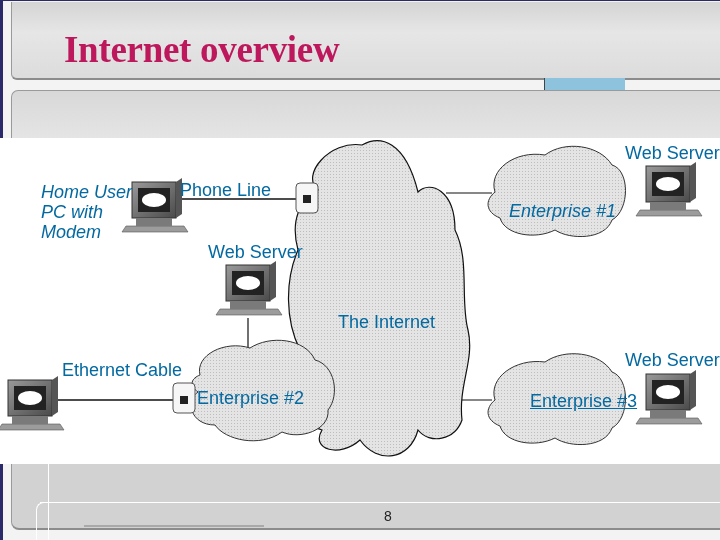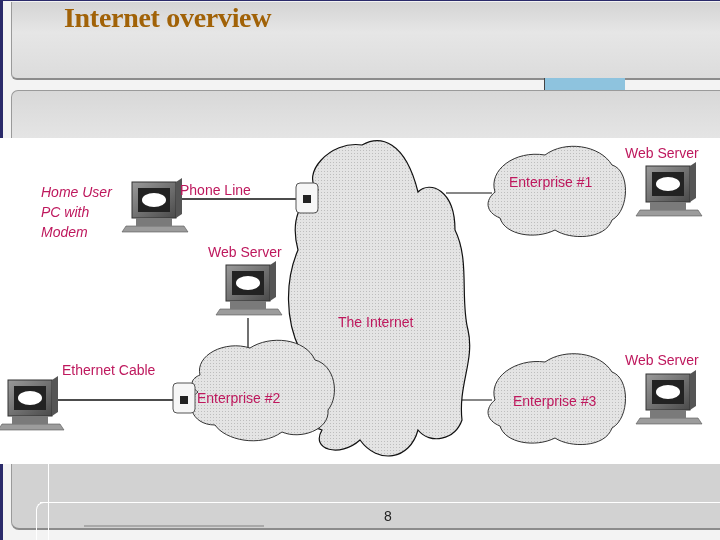--- a/index.html
+++ b/index.html
@@ -9,41 +9,41 @@
   }
   .left-border { position:absolute; left:0; top:0; width:3px; height:540px; background:#2a2a6a; }
   .top-border { position:absolute; left:0; top:0; width:720px; height:1px; background:#2a2a6a; }
   .title-panel {
     position:absolute; left:11px; top:2px; width:720px; height:76px;
     background:linear-gradient(180deg,#d4d4d4 0%,#e6e6e6 40%,#dcdcdc 100%);
     border-left:1px solid #9a9a9a; border-bottom:2px solid #8c8c8c;
     border-bottom-left-radius:6px;
   }
   .title-text {
-    position:absolute; left:64px; top:2px; font-family:"Liberation Serif", serif;
-    font-weight:bold; font-size:28px; color:#a16207; letter-spacing:-0.3px;
+    position:absolute; left:64px; top:28px; font-family:"Liberation Serif", serif;
+    font-weight:bold; font-size:37px; color:#be185d; letter-spacing:-0.3px;
   }
   .accent-bar { position:absolute; left:544px; top:78px; width:80px; height:12px; background:#8ec3de; border-left:1px solid #444; }
   .body-panel {
     position:absolute; left:11px; top:90px; width:720px; height:60px;
     background:linear-gradient(180deg,#d8d8d8,#e8e8e8);
     border-left:1px solid #9a9a9a; border-top:1px solid #9a9a9a; border-top-left-radius:7px;
   }
   .figure { position:absolute; left:0; top:138px; width:720px; height:326px; background:#fff; }
   .footer-panel {
     position:absolute; left:11px; top:464px; width:720px; height:64px;
     background:#d2d2d2; border-left:1px solid #9a9a9a; border-bottom:2px solid #8c8c8c;
     border-bottom-left-radius:8px;
   }
   .footer-line-h { position:absolute; left:40px; top:502px; width:690px; height:1px; background:#fff; }
   .footer-line-v { position:absolute; left:48px; top:464px; width:1px; height:76px; background:#fff; }
   .footer-curve { position:absolute; left:36px; top:502px; width:14px; height:40px; border-left:1px solid #fff; border-top:1px solid #fff; border-top-left-radius:8px; }
   .footer-shadow { position:absolute; left:84px; top:525px; width:180px; height:2px; background:#a9a9a9; }
   .page-num { position:absolute; left:384px; top:508px; font-size:14px; color:#222; }
-  .lbl { position:absolute; font-size:14px; color:#be185d; line-height:20px; white-space:nowrap; }
+  .lbl { position:absolute; font-size:18px; color:#0369a1; line-height:20px; white-space:nowrap; }
   .lbl.ml { white-space:pre-line; line-height:20px; }
 </style>
 </head>
 <body>
 
 <div class="top-border"></div>
 <div class="left-border"></div>
 
 <div class="title-panel"></div>
 <div class="title-text">Internet overview</div>
@@ -101,25 +101,25 @@
     <use href="#pc" x="646" y="374"></use>
   </svg>
 </div>
 
 <div class="lbl ml" style="left:41px;top:182px;font-style:italic;">Home User
 PC with
 Modem</div>
 <div class="lbl" style="left:180px;top:180px;">Phone Line</div>
 <div class="lbl" style="left:208px;top:242px;">Web Server</div>
 <div class="lbl" style="left:338px;top:312px;">The Internet</div>
-<div class="lbl" style="left:509px;top:172px;">Enterprise #1</div>
+<div class="lbl" style="left:509px;top:201px;font-style:italic;">Enterprise #1</div>
 <div class="lbl" style="left:625px;top:143px;">Web Server</div>
 <div class="lbl" style="left:62px;top:360px;">Ethernet Cable</div>
 <div class="lbl" style="left:197px;top:388px;">Enterprise #2</div>
-<div class="lbl" style="left:513px;top:391px;">Enterprise #3</div>
+<div class="lbl" style="left:530px;top:391px;text-decoration:underline;">Enterprise #3</div>
 <div class="lbl" style="left:625px;top:350px;">Web Server</div>
 
 <div class="footer-panel"></div>
 <div class="footer-line-h"></div>
 <div class="footer-line-v"></div>
 <div class="footer-curve"></div>
 <div class="footer-shadow"></div>
 <div class="page-num">8</div>
 
 </body></html>

